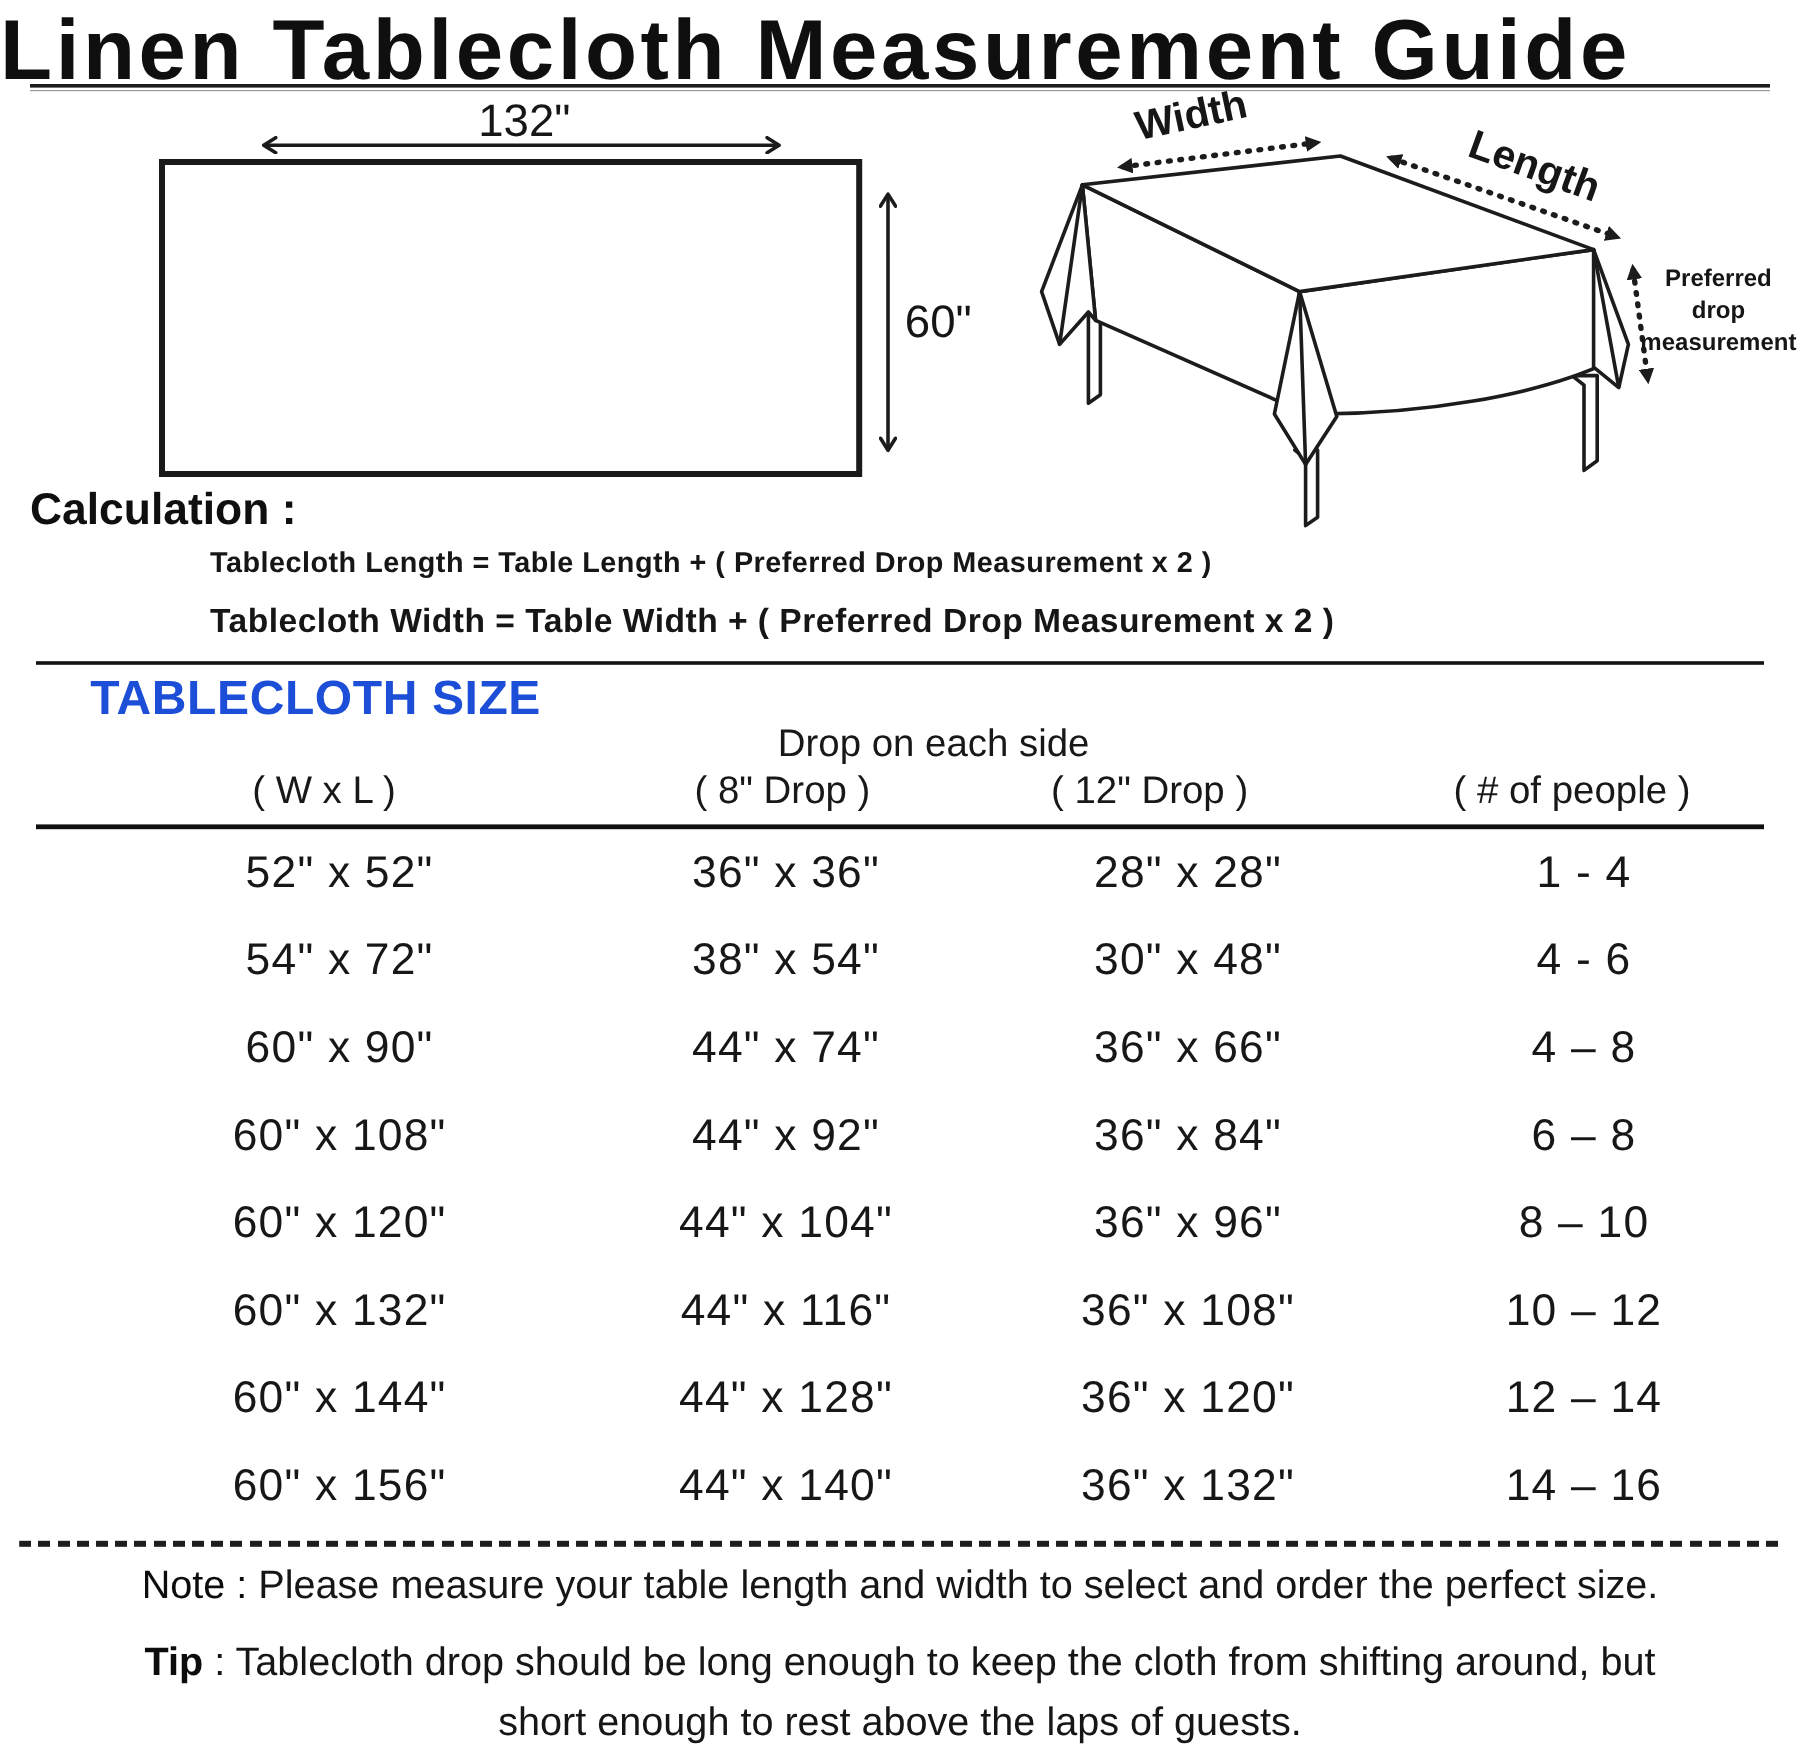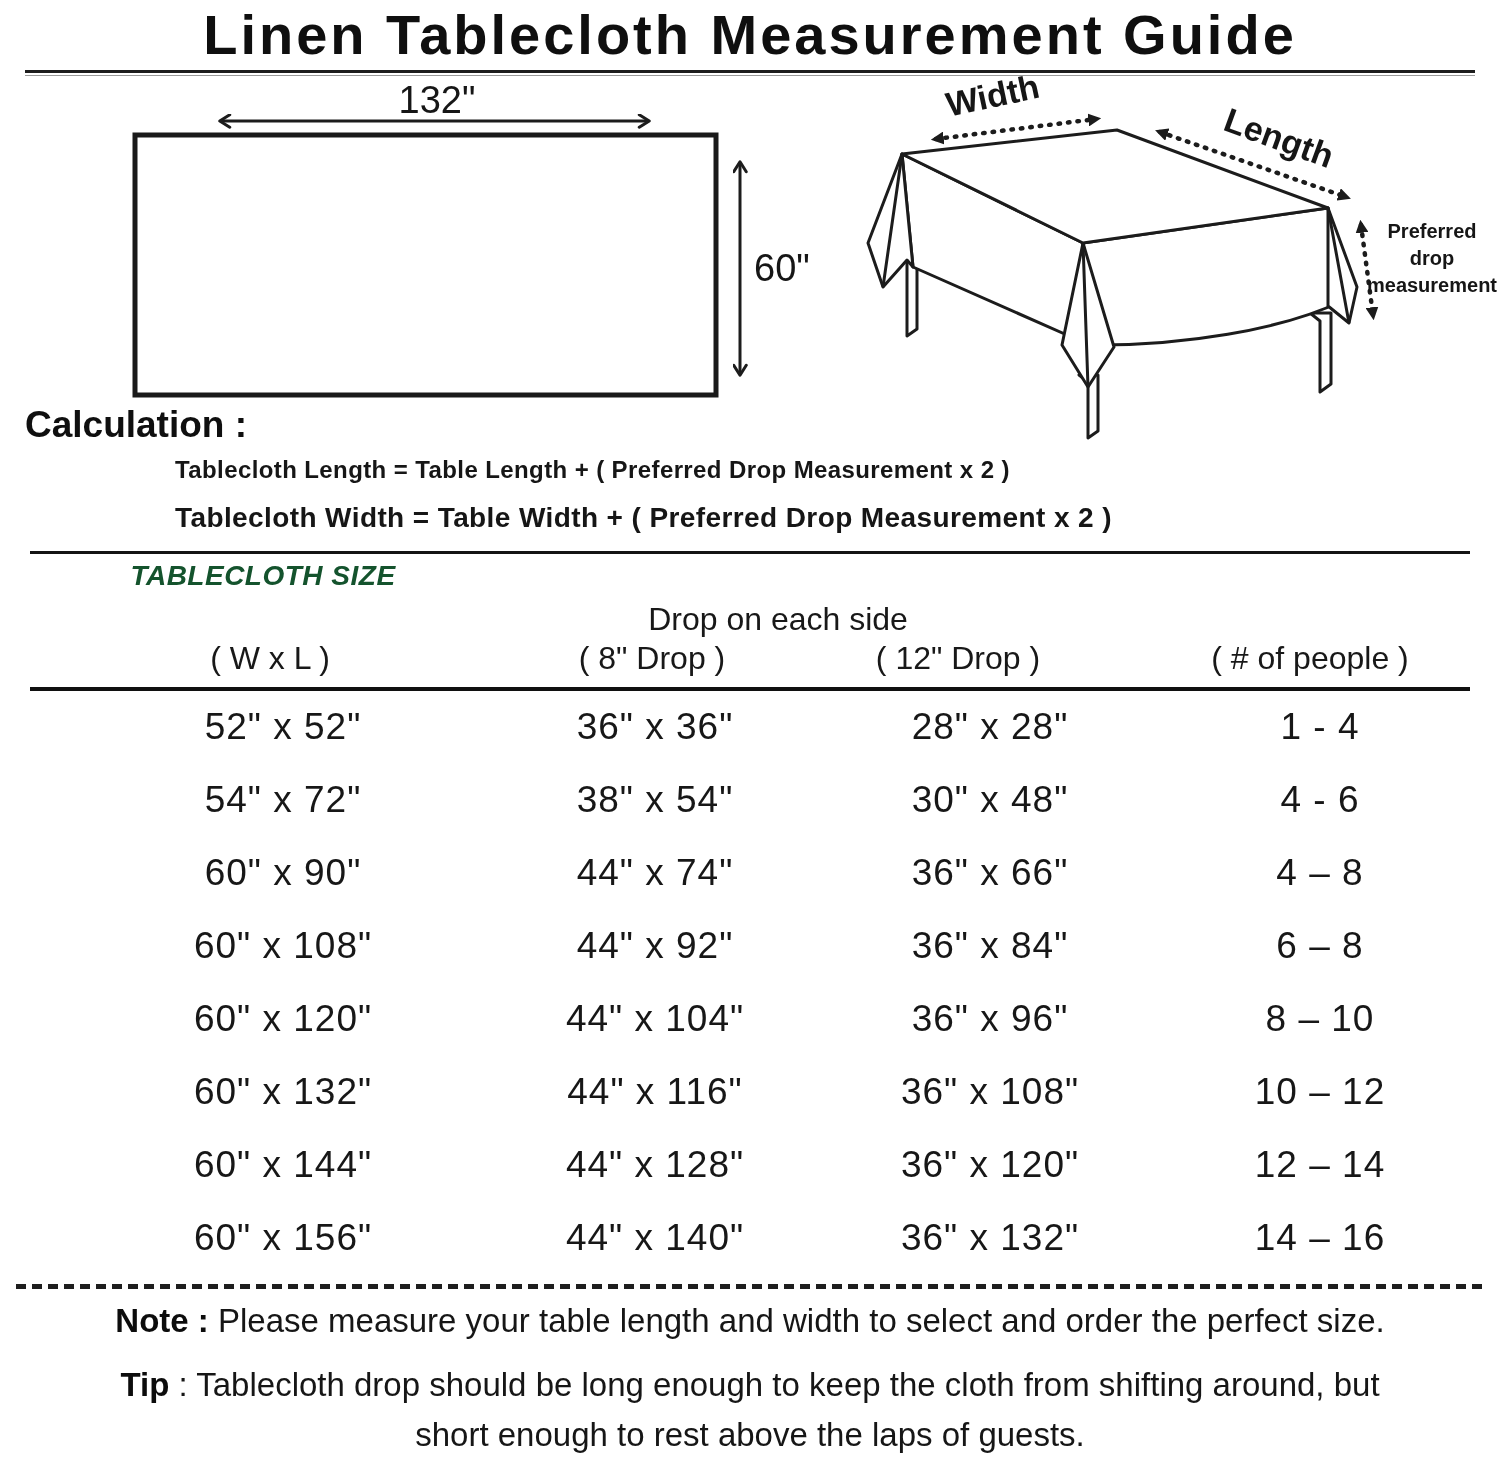--- a/index.html
+++ b/index.html
@@ -4,52 +4,52 @@
 <style>
   html,body{margin:0;padding:0;background:#fff;}
   .page{
     position:relative;width:1500px;height:1458px;background:#ffffff;
     font-family:"Liberation Sans",sans-serif;color:#161616;overflow:hidden;
   }
   .abs{position:absolute;}
   .ctr{transform:translateX(-50%);white-space:nowrap;}
 
   .title{
-    top:2px;left:0;width:100%;text-align:center;
-    font-size:56px;font-weight:700;letter-spacing:3px;color:#0f0f0f;
+    top:2px;left:0;width:100%;text-align:left;
+    font-size:71px;font-weight:700;letter-spacing:3px;color:#0f0f0f;
   }
   .title-rule{top:70px;left:25px;width:1450px;height:3px;background:#1d1d1d;}
   .title-rule::after{content:"";position:absolute;left:0;top:5px;width:100%;height:1px;background:#9a9a9a;}
 
   svg{display:block;}
   svg text{font-family:"Liberation Sans",sans-serif;fill:#161616;}
   .diag{top:78px;left:100px;}
   .illus{top:75px;left:850px;}
 
   .calc-heading{top:404px;left:25px;font-size:37px;font-weight:700;color:#0f0f0f;}
   .calc-line1{top:456px;left:175px;font-size:24px;font-weight:700;letter-spacing:.4px;}
   .calc-line2{top:502px;left:175px;font-size:28px;font-weight:700;letter-spacing:.4px;}
 
   .rule-a{top:551px;left:30px;width:1440px;height:3px;background:#141414;}
   .rule-b{top:687px;left:30px;width:1440px;height:4px;background:#101010;}
 
-  .th{font-size:28px;font-weight:700;letter-spacing:.5px;color:#14532d;font-style:italic;}
+  .th{font-size:40px;font-weight:700;letter-spacing:.5px;color:#1d4ed8;}
   .ts{font-size:32px;font-weight:400;color:#181818;}
 
   .rows{top:690px;left:0;width:1404px;}
   .trow{display:grid;grid-template-columns:566px 178px 492px 168px;height:73px;
         align-items:center;justify-items:center;}
   .trow span{font-size:37px;letter-spacing:1px;white-space:nowrap;color:#171717;}
 
   .dashes{
     top:1284px;left:16px;width:1468px;height:5px;
     background:repeating-linear-gradient(90deg,#1e1e1e 0 10px,transparent 10px 16px);
   }
   .note{top:1302px;left:0;width:100%;text-align:center;font-size:33px;white-space:nowrap;}
-  .note b{font-weight:700;color:#0c0c0c;}
+  .note b{font-weight:400;color:#0c0c0c;}
   .tip{top:1360px;left:10px;width:1480px;text-align:center;font-size:33px;line-height:50px;}
   .tip b{font-weight:700;color:#0c0c0c;}
   .tip .l2{display:block;}
 </style>
 </head>
 <body>
 
 <div class="page">
 
   <div class="abs title">Linen Tablecloth Measurement Guide</div>

